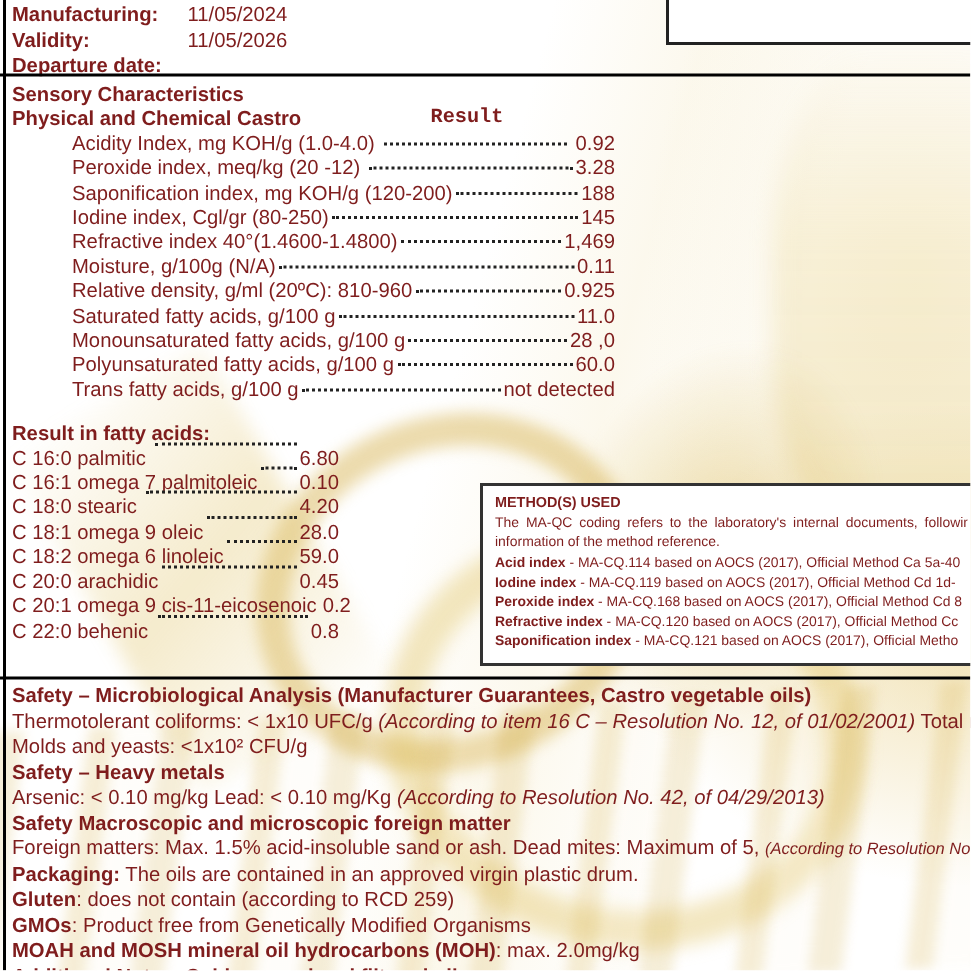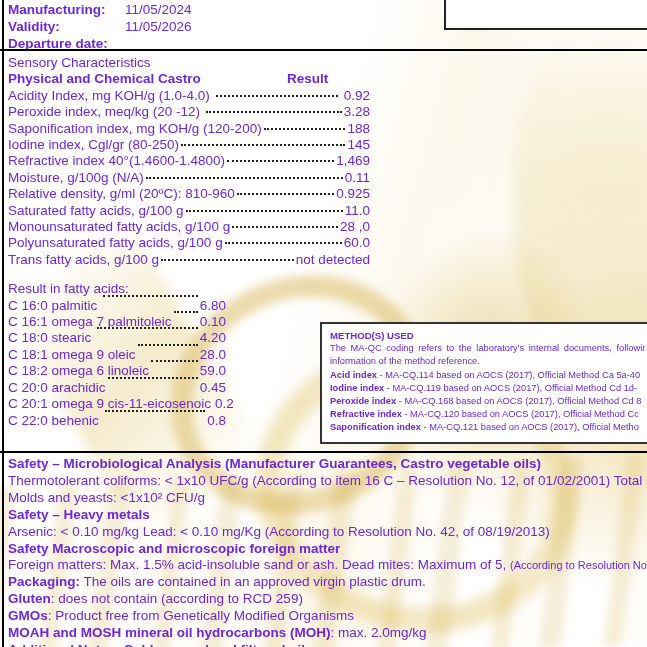--- a/index.html
+++ b/index.html
@@ -1,17 +1,17 @@
 <!DOCTYPE html>
 <html><head>
 <meta charset="utf-8">
 <style>
   html,body{margin:0;padding:0;background:#fff;}
   .page{position:relative;width:647px;height:647px;overflow:hidden;background:#fff;
-        font-family:"Liberation Sans",sans-serif;color:#6d28d9;}
+        font-family:"Liberation Sans",sans-serif;color:#7f1d1d;}
   
   .wm{position:absolute;inset:0;
     background:
       radial-gradient(ellipse 320px 230px at 645px 430px, rgba(230,202,120,.5), rgba(230,202,120,0) 70%),
       radial-gradient(ellipse 250px 420px at 610px 190px, rgba(242,228,185,.35), transparent 72%),
       linear-gradient(105deg, transparent 45%, rgba(238,218,155,.18) 58%, transparent 72%);}
   .wm div{position:absolute;}
   .sw1{left:168px;top:278px;width:220px;height:190px;border:22px solid rgba(210,170,60,.42);
        border-radius:50%;transform:rotate(-25deg);filter:blur(5px);}
   .sw2{left:255px;top:350px;width:270px;height:230px;border:26px solid rgba(224,192,92,.38);
@@ -30,41 +30,41 @@
   .divider-top{position:absolute;left:0;top:49px;width:647px;height:2px;background:#000;}
   .divider-mid{position:absolute;left:0;top:451px;width:647px;height:2px;background:#000;}
   .topright-box{position:absolute;left:444px;top:-6px;width:215px;height:32px;
                 border:2px solid #222;background:#fff;}
   
   .header{position:absolute;left:8px;top:1px;font-size:13.5px;}
   .hrow{display:flex;height:17px;align-items:center;}
   .hrow .hlbl{font-weight:bold;width:117px;}
   
   .main{position:absolute;left:8px;top:55px;font-size:13.5px;line-height:16.4px;}
-  .b{font-weight:normal;}
+  .b{font-weight:bold;}
   .phys-head{position:relative;font-weight:bold;height:16.4px;}
-  .result-col{position:absolute;left:279px;top:0;}
-  .prow{display:flex;width:362px;align-items:baseline;}
+  .result-col{position:absolute;left:279px;top:0;font-family:Liberation Mono, monospace;}
+  .prow{display:flex;width:362px;align-items:baseline;margin-left:40px;}
   .prow:nth-last-child(1){width:322px;}
   .frow{display:flex;width:218px;align-items:flex-start;}
   .lbl,.val{white-space:pre;}
   .leader{flex:1;border-bottom:2px dotted #222;margin:0 2px;transform:translateY(-3px);}
   .gap{height:13px;}
   
   .method-box{position:absolute;left:320px;top:322px;width:345px;height:122px;background:#fff;
               border:2px solid #333;box-sizing:border-box;padding:5px 0 0 8px;
               font-size:9.3px;line-height:13.2px;}
   .mline{white-space:nowrap;overflow:hidden;width:315px;}
   .mtitle{font-weight:bold;font-size:9.6px;}
   .mjust{word-spacing:2px;}
   
   .safety{position:absolute;left:8px;top:456px;width:639px;font-size:13.5px;line-height:16.9px;}
   .sline{white-space:nowrap;overflow:hidden;}
   .rb{font-weight:bold;}
-  .ri{text-align:center;}
+  .ri{font-style:italic;text-align:center;}
   .rsm{font-size:11px;}
 </style>
 </head>
 <body>
 
 <div class="page">
 
   <div class="wm">
     <div class="sw1"></div>
       <div class="sw2"></div>
@@ -213,21 +213,21 @@
     <div class="mline"><span class="rb ">Saponification index</span><span class=""> - MA-CQ.121 based on AOCS (2017), Official Metho</span></div>
   </div>
 
   <div class="divider-mid"></div>
 
   <div class="safety">
     <div class="sline"><span class="rb ">Safety – Microbiological Analysis (Manufacturer Guarantees, Castro vegetable oils)</span></div>
     <div class="sline"><span class="">Thermotolerant coliforms: &lt; 1x10 UFC/g </span><span class="ri ">(According to item 16 C – Resolution No. 12, of 01/02/2001)</span><span class=""> Total mesophile count</span></div>
     <div class="sline"><span class="">Molds and yeasts: &lt;1x10² CFU/g</span></div>
     <div class="sline"><span class="rb ">Safety – Heavy metals</span></div>
-    <div class="sline"><span class="">Arsenic: &lt; 0.10 mg/kg Lead: &lt; 0.10 mg/Kg </span><span class="ri ">(According to Resolution No. 42, of 08/19/2013)</span></div>
+    <div class="sline"><span class="">Arsenic: &lt; 0.10 mg/kg Lead: &lt; 0.10 mg/Kg </span><span class="ri ">(According to Resolution No. 42, of 04/29/2013)</span></div>
     <div class="sline"><span class="rb ">Safety Macroscopic and microscopic foreign matter</span></div>
     <div class="sline"><span class="">Foreign matters: Max. 1.5% acid-insoluble sand or ash. Dead mites: Maximum of 5, </span><span class="ri rsm">(According to Resolution No. 14, of 03/28/2014)</span></div>
     <div class="sline"><span class="rb ">Packaging:</span><span class=""> The oils are contained in an approved virgin plastic drum.</span></div>
     <div class="sline"><span class="rb ">Gluten</span><span class="">: does not contain (according to RCD 259)</span></div>
     <div class="sline"><span class="rb ">GMOs</span><span class="">: Product free from Genetically Modified Organisms</span></div>
     <div class="sline"><span class="rb ">MOAH and MOSH mineral oil hydrocarbons (MOH)</span><span class="">: max. 2.0mg/kg</span></div>
     <div class="sline"><span class="rb ">Additional Notes: Cold pressed and filtered oil</span></div>
   </div>
 
 </div>

